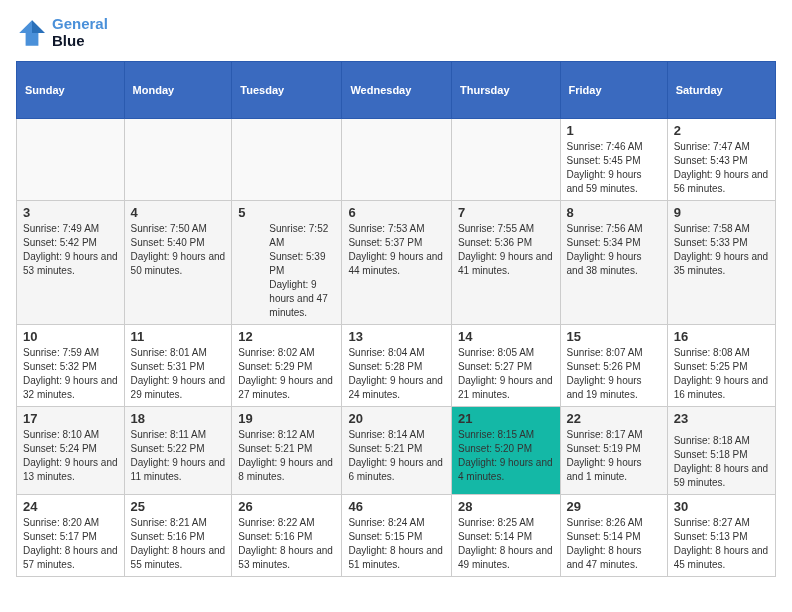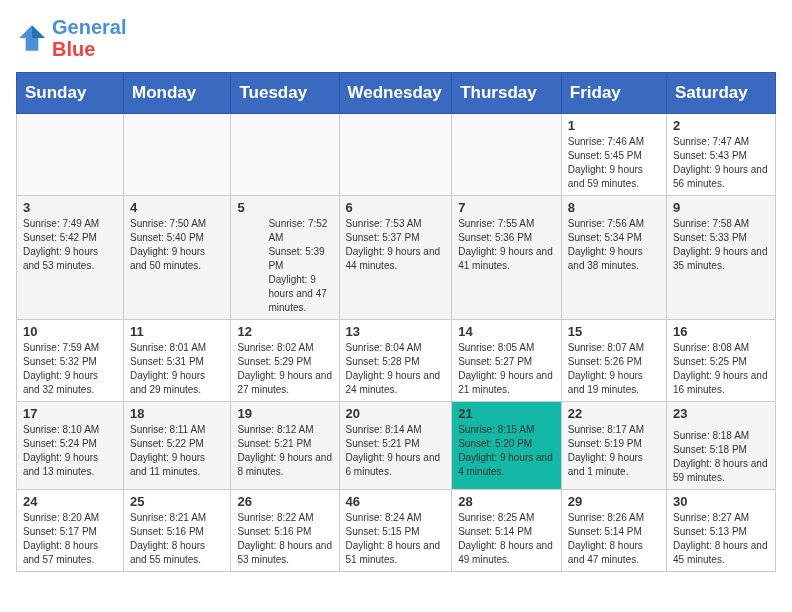--- a/index.html
+++ b/index.html
@@ -15,21 +15,21 @@
       justify-content: space-between;
       align-items: flex-start;
       margin-bottom: 12px;
     }
     .logo {
       display: flex;
       align-items: center;
       gap: 4px;
     }
     .logo-text {
-      font-size: 20px;
+      font-size: 15px;
       font-weight: bold;
       color: #333;
       line-height: 1.1;
     }
     .logo-text span {
       color: #4a90d9;
     }
     .logo-icon {
       width: 32px;
       height: 32px;
@@ -46,24 +46,24 @@
       font-size: 15px;
       color: #555;
     }
     .calendar {
       width: 100%;
       border-collapse: collapse;
     }
     .calendar th {
       background-color: #3a6abf;
       color: #fff;
-      font-size: 17px;
+      font-size: 11px;
       font-weight: bold;
       text-align: left;
-      padding: 10px 8px;
+      padding: 22px 8px;
       border: 1px solid #2a5aaf;
     }
     .calendar td {
       vertical-align: top;
       border: 1px solid #ccc;
       padding: 4px 6px;
       font-size: 10.5px;
       color: #333;
       width: 113px;
       min-height: 80px;
@@ -94,21 +94,21 @@
 <body>
 
 <div class="header">
   <div class="logo">
     <svg class="logo-icon" viewBox="0 0 40 40">
       <polygon points="20,4 36,20 28,20 28,36 12,36 12,20 4,20" fill="#4a90d9"></polygon>
       <polygon points="20,4 36,20 20,20" fill="#2a70b9"></polygon>
     </svg>
     <div class="logo-text">
       <div><span>General</span></div>
-      <div><span style="color:#ef4444">Blue</span></div>
+      <div><span style="color:#0f172a">Blue</span></div>
     </div>
   </div>
   <div class="title-block">
     <div class="month-title"></div>
     <div class="location"></div>
   </div>
 </div>
 
 <table class="calendar">
   <thead>

